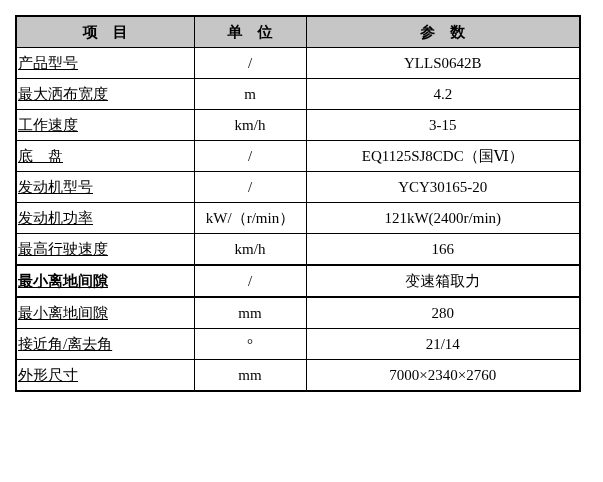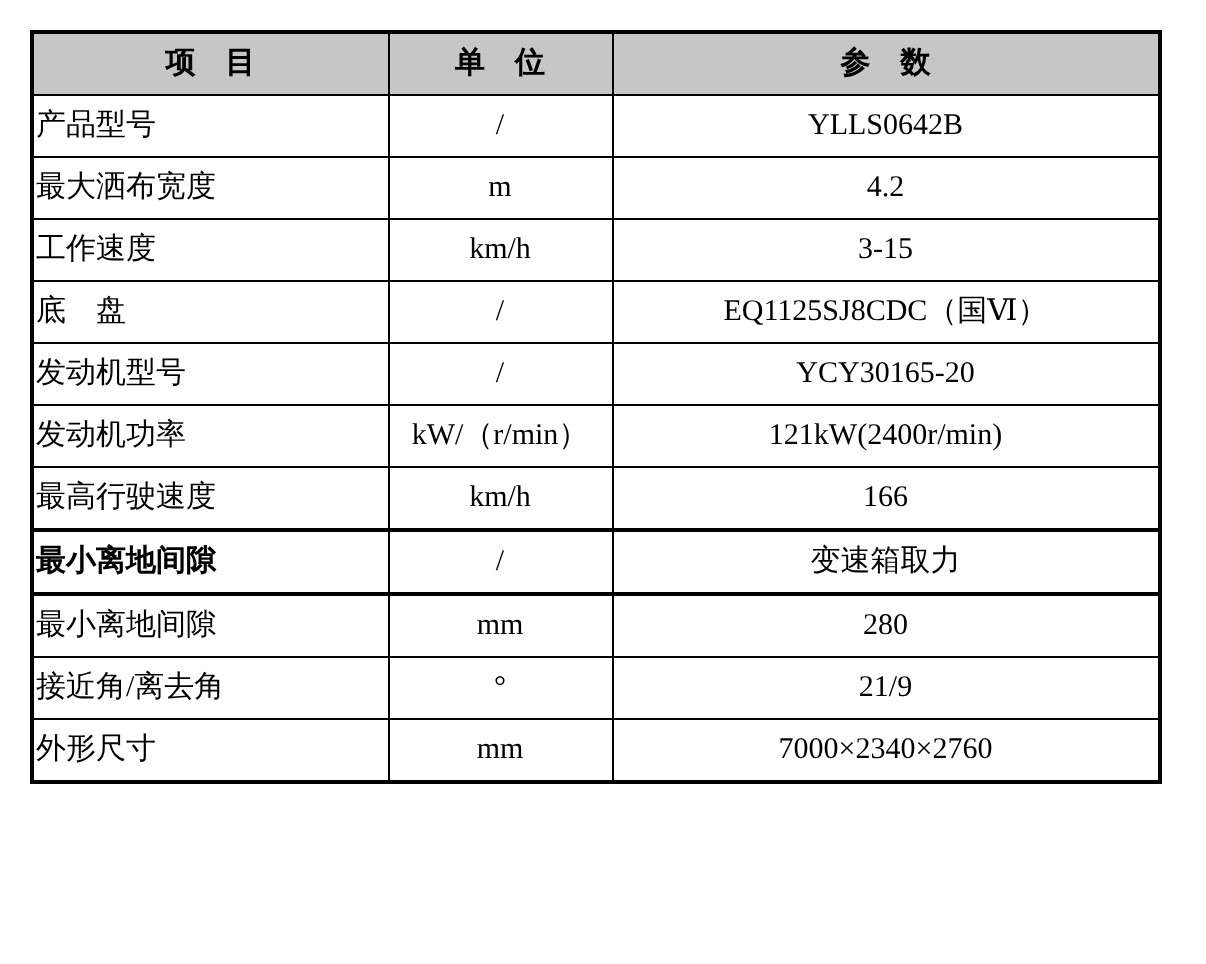--- a/index.html
+++ b/index.html
@@ -46,20 +46,21 @@
     background: #c6c6c6;
     font-weight: bold;
     font-size: 16px;
     text-align: center;
     border-bottom: 2px solid #000000;
   }
   td.item {
     text-align: left;
     padding-left: 10px;
     font-size: 15px;
+    text-decoration: underline;
   }
   td.unit, td.value {
     text-align: center;
   }
   tr.bold-label td.item {
     font-weight: bold;
   }
   tr.thick-top td {
     border-top-width: 2px;
   }
@@ -123,21 +124,21 @@
         <td class="value">变速箱取力</td>
       </tr>
       <tr class="thick-top">
         <td class="item">最小离地间隙</td>
         <td class="unit">mm</td>
         <td class="value">280</td>
       </tr>
       <tr>
         <td class="item">接近角/离去角</td>
         <td class="unit">°</td>
-        <td class="value">21/9</td>
+        <td class="value">21/14</td>
       </tr>
       <tr>
         <td class="item">外形尺寸</td>
         <td class="unit">mm</td>
         <td class="value">7000×2340×2760</td>
       </tr>
     </tbody>
   </table>
 </div>
 

